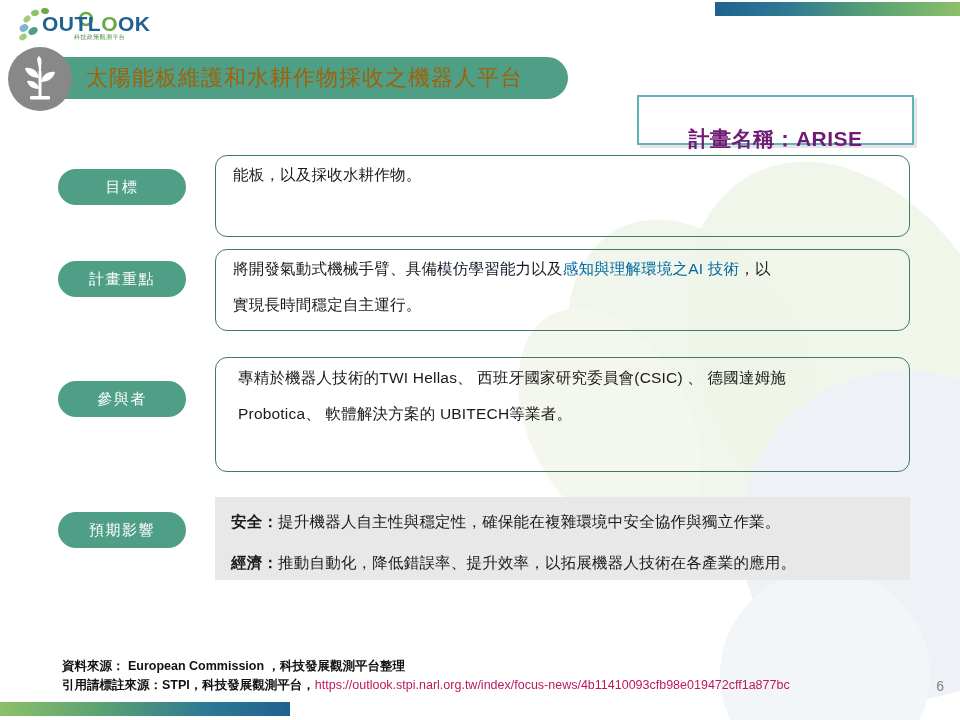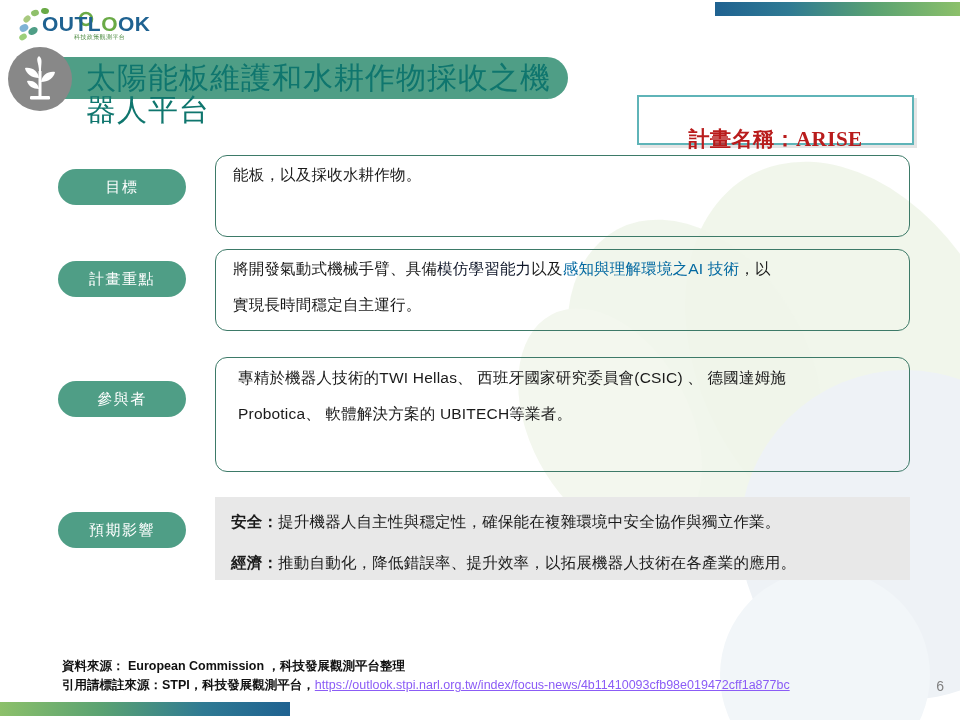--- a/index.html
+++ b/index.html
@@ -98,22 +98,22 @@
     position: absolute;
     left: 38px; top: 57px;
     width: 530px; height: 42px;
     background: #4f9e86;
     border-radius: 21px;
   }
   .title-text {
     position: absolute;
     left: 86px; top: 62px;
     width: 480px;
-    font-size: 30px;
-    color: #0f766e;
+    font-size: 22px;
+    color: #a16207;
     letter-spacing: 1px;
     line-height: 32px;
   }
   .title-circle {
     position: absolute;
     left: 8px; top: 47px;
     width: 64px; height: 64px;
     border-radius: 50%;
     background: #888888;
   }
@@ -129,24 +129,24 @@
     left: 637px; top: 95px;
     width: 273px; height: 46px;
     border: 2px solid #5fb4b8;
     background: #ffffff;
     box-shadow: 3px 3px 0 rgba(150,150,150,.25);
     display: flex;
     align-items: center;
     justify-content: center;
   }
   .proj-text {
-    font-family: Liberation Serif, serif;
+    font-family: Liberation Sans, sans-serif;
     font-size: 21px;
     font-weight: bold;
-    color: #b91c1c;
+    color: #701a75;
     letter-spacing: .5px;
     margin-top: 37px;
   }
 
   .pill {
     position: absolute;
     background: #4f9e86;
     border-radius: 22px;
     color: #ffffff;
     display: flex;
@@ -193,22 +193,21 @@
   
   .footer {
     position: absolute;
     left: 62px; top: 657px;
     font-size: 12.5px;
     color: #111111;
     line-height: 19px;
     font-weight: bold;
   }
   .footer-url {
-    color: #8b5cf6;
-    text-decoration: underline;
+    color: #be185d;
     font-weight: normal;
   }
   .page-num {
     position: absolute;
     right: 16px; top: 678px;
     font-size: 14px;
     color: #808080;
   }
 </style>
 </head>

